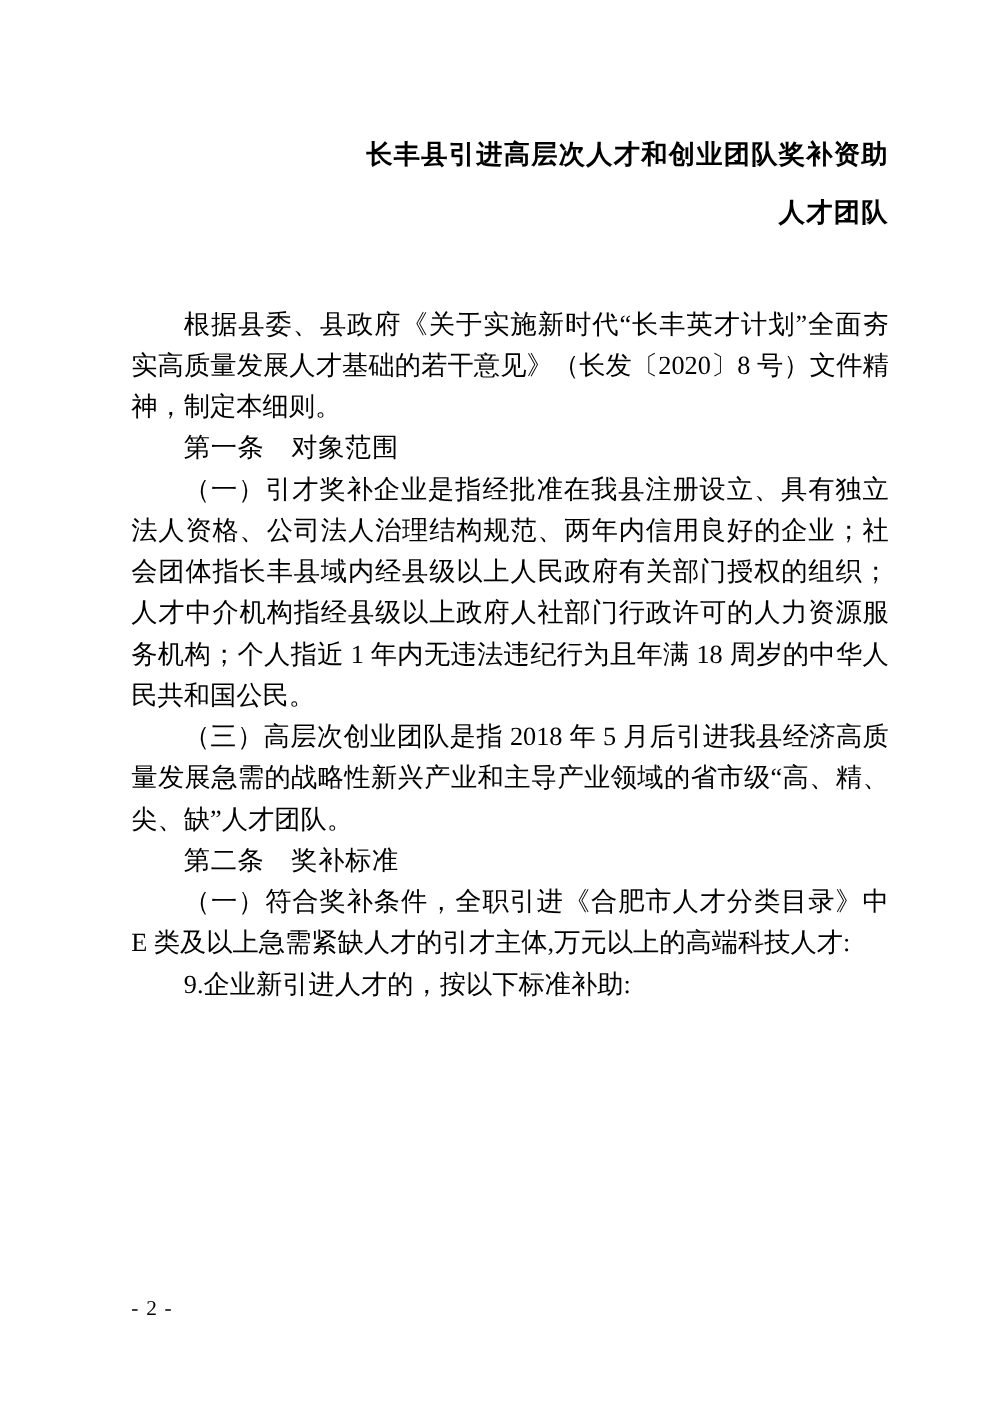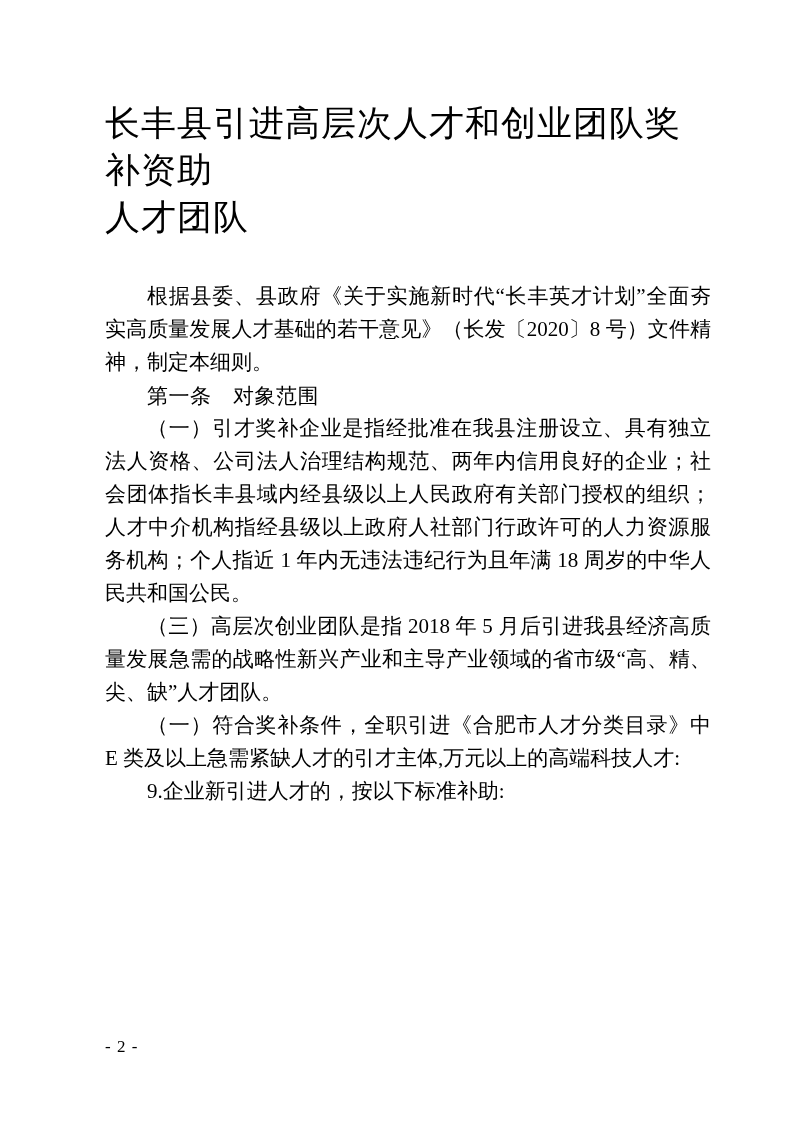--- a/index.html
+++ b/index.html
@@ -17,31 +17,31 @@
     font-family: "Liberation Serif", "DejaVu Serif", serif;
   }
   .content {
     position: absolute;
     left: 105px;
     top: 0;
     width: 606px;
   }
   .doc-title {
     margin: 100px 0 0 0;
-    font-size: 35px;
-    font-weight: normal;
+    font-size: 21px;
+    font-weight: bold;
     line-height: 47px;
-    text-align: left;
+    text-align: right;
     letter-spacing: 1px;
   }
   .doc-title .title-line {
     display: block;
   }
   .doc-body {
-    margin-top: 39px;
+    margin-top: 49px;
     font-size: 21px;
     line-height: 33px;
     text-align: justify;
   }
   .para {
     margin: 0;
     text-indent: 42px;
   }
   .heading {
     margin: 0;
@@ -68,20 +68,21 @@
     <h1 class="doc-title">
       <span class="title-line">长丰县引进高层次人才和创业团队奖补资助</span>
       <span class="title-line">人才团队</span>
     </h1>
 
     <div class="doc-body">
       <p class="para">根据县委、县政府《关于实施新时代“长丰英才计划”全面夯实高质量发展人才基础的若干意见》（长发〔2020〕8 号）文件精神，制定本细则。</p>
       <p class="heading">第一条　对象范围</p>
       <p class="para">（一）引才奖补企业是指经批准在我县注册设立、具有独立法人资格、公司法人治理结构规范、两年内信用良好的企业；社会团体指长丰县域内经县级以上人民政府有关部门授权的组织；人才中介机构指经县级以上政府人社部门行政许可的人力资源服务机构；个人指近 1 年内无违法违纪行为且年满 18 周岁的中华人民共和国公民。</p>
       <p class="para">（三）高层次创业团队是指 2018 年 5 月后引进我县经济高质量发展急需的战略性新兴产业和主导产业领域的省市级“高、精、尖、缺”人才团队。</p>
+      <p class="heading">第二条　奖补标准</p>
       <p class="para">（一）符合奖补条件，全职引进《合肥市人才分类目录》中 E 类及以上急需紧缺人才的引才主体,万元以上的高端科技人才:</p>
       <p class="para">9.企业新引进人才的，按以下标准补助:</p>
     </div>
 
   </div>
 
   <div class="page-number">- 2 -</div>
 </div>
 
 </body></html>

